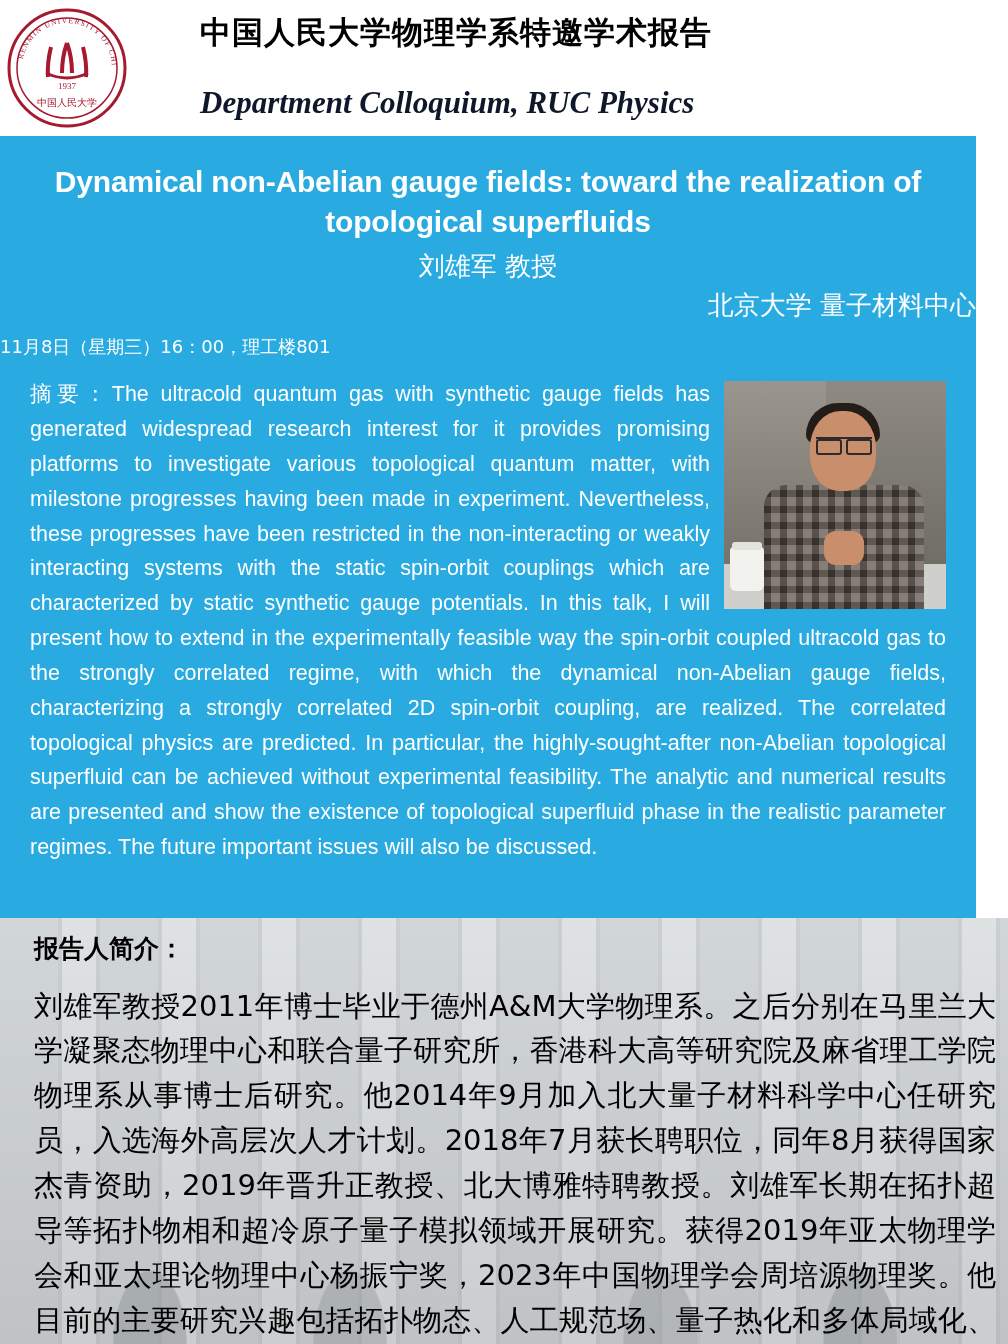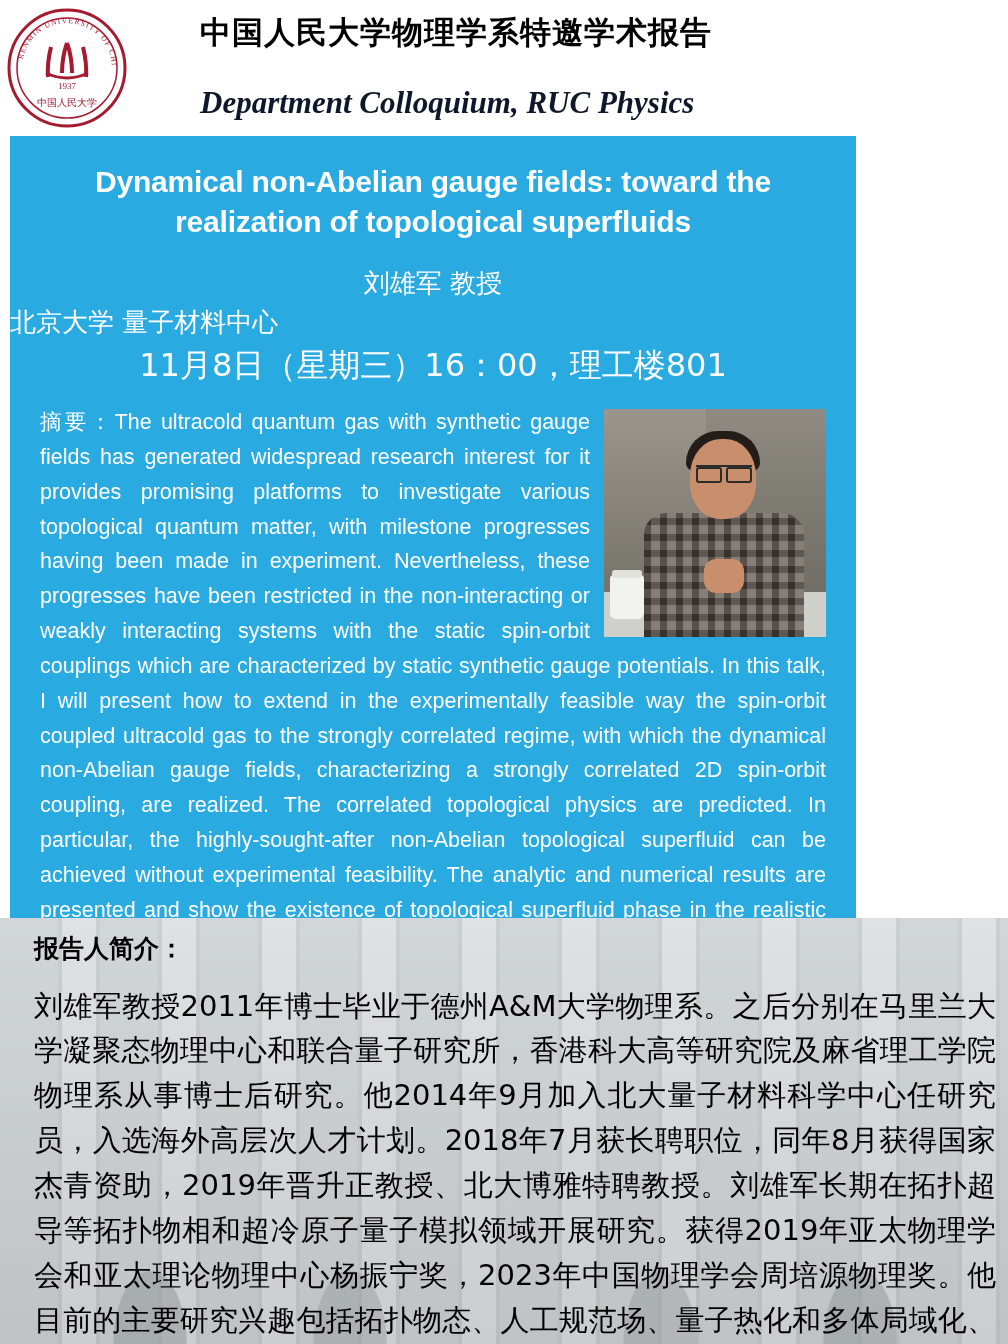--- a/index.html
+++ b/index.html
@@ -59,53 +59,52 @@
     font-weight: bold;
     font-style: italic;
     color: #0f172a;
     line-height: 1.35;
     margin-top: 4px;
   }
 
   
   .blue-band {
     position: absolute;
-    left: 10px; top: 136px;
-    width: 846px;
+    left: 0; top: 136px;
+    width: 976px;
     height: 782px;
     background: #29abe2;
     color: #ffffff;
   }
   .talk-title {
     margin: 26px 34px 0 34px;
     font-size: 30px;
     font-weight: bold;
     line-height: 1.33;
     text-align: center;
     letter-spacing: -0.2px;
   }
   .speaker-name {
-    margin-top: 24px;
+    margin-top: 7px;
     text-align: center;
     font-family: "DejaVu Sans", sans-serif;
     font-size: 26px;
     line-height: 1.35;
   }
   .speaker-affil {
     margin-top: 4px;
-    text-align: left;
+    text-align: right;
     font-family: "DejaVu Sans", sans-serif;
     font-size: 26px;
     line-height: 1.35;
   }
   .talk-when {
-    margin-top: 4px;
-    text-align: center;
-    font-family: "DejaVu Sans", sans-serif;
-    font-size: 32px;
+    margin-top: 12px;
+    font-family: "DejaVu Sans", sans-serif;
+    font-size: 18px;
     line-height: 1.35;
   }
 
   .abstract-wrap {
     position: relative;
     margin: 18px 30px 0 30px;
   }
   .portrait {
     float: right;
     width: 222px;

